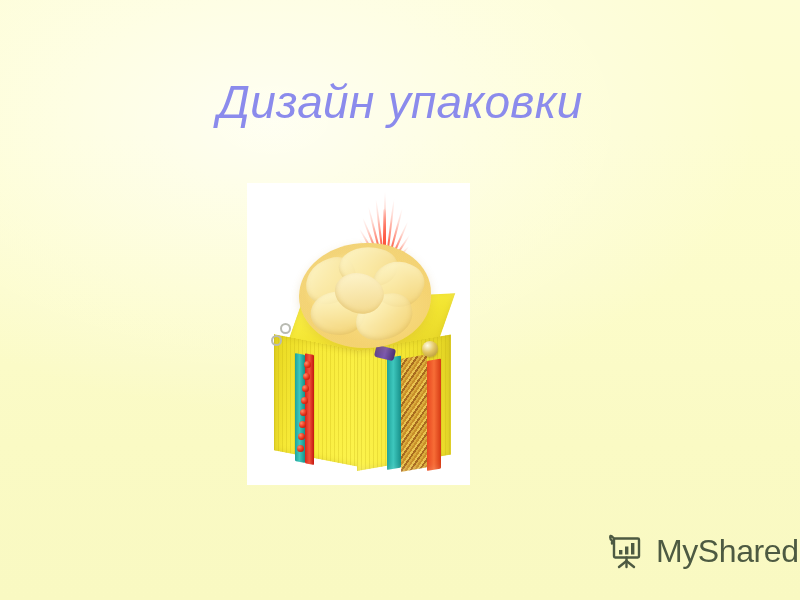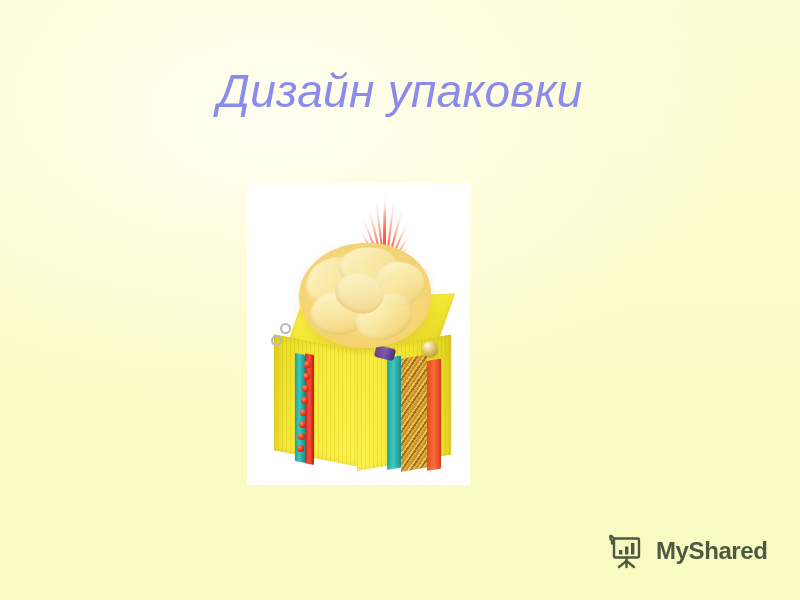--- a/index.html
+++ b/index.html
@@ -41,21 +41,21 @@
                 rgba(255,255,248,0.85) 0%,
                 rgba(255,255,245,0.35) 45%,
                 rgba(255,255,240,0.0) 78%);
     pointer-events: none;
   }
 
   
   #title {
     position: absolute;
     left: 0;
-    top: 68px;
+    top: 79px;
     width: 800px;
     text-align: center;
     font-size: 46px;
     font-style: italic;
     font-weight: 400;
     letter-spacing: 0.3px;
     color: #8b8bec;
     line-height: 1.0;
     white-space: nowrap;
   }
@@ -262,22 +262,22 @@
     align-items: center;
     gap: 8px;
   }
   #watermark .wm-icon {
     width: 42px;
     height: 42px;
     display: block;
     flex: 0 0 auto;
   }
   #watermark .wm-text {
-    font-size: 24px;
-    font-weight: 700;
+    font-size: 32px;
+    font-weight: 400;
     color: #4d5a42;
     letter-spacing: -0.4px;
     line-height: 1;
   }
 </style>
 </head>
 <body>
 
 <div id="slide">
 

